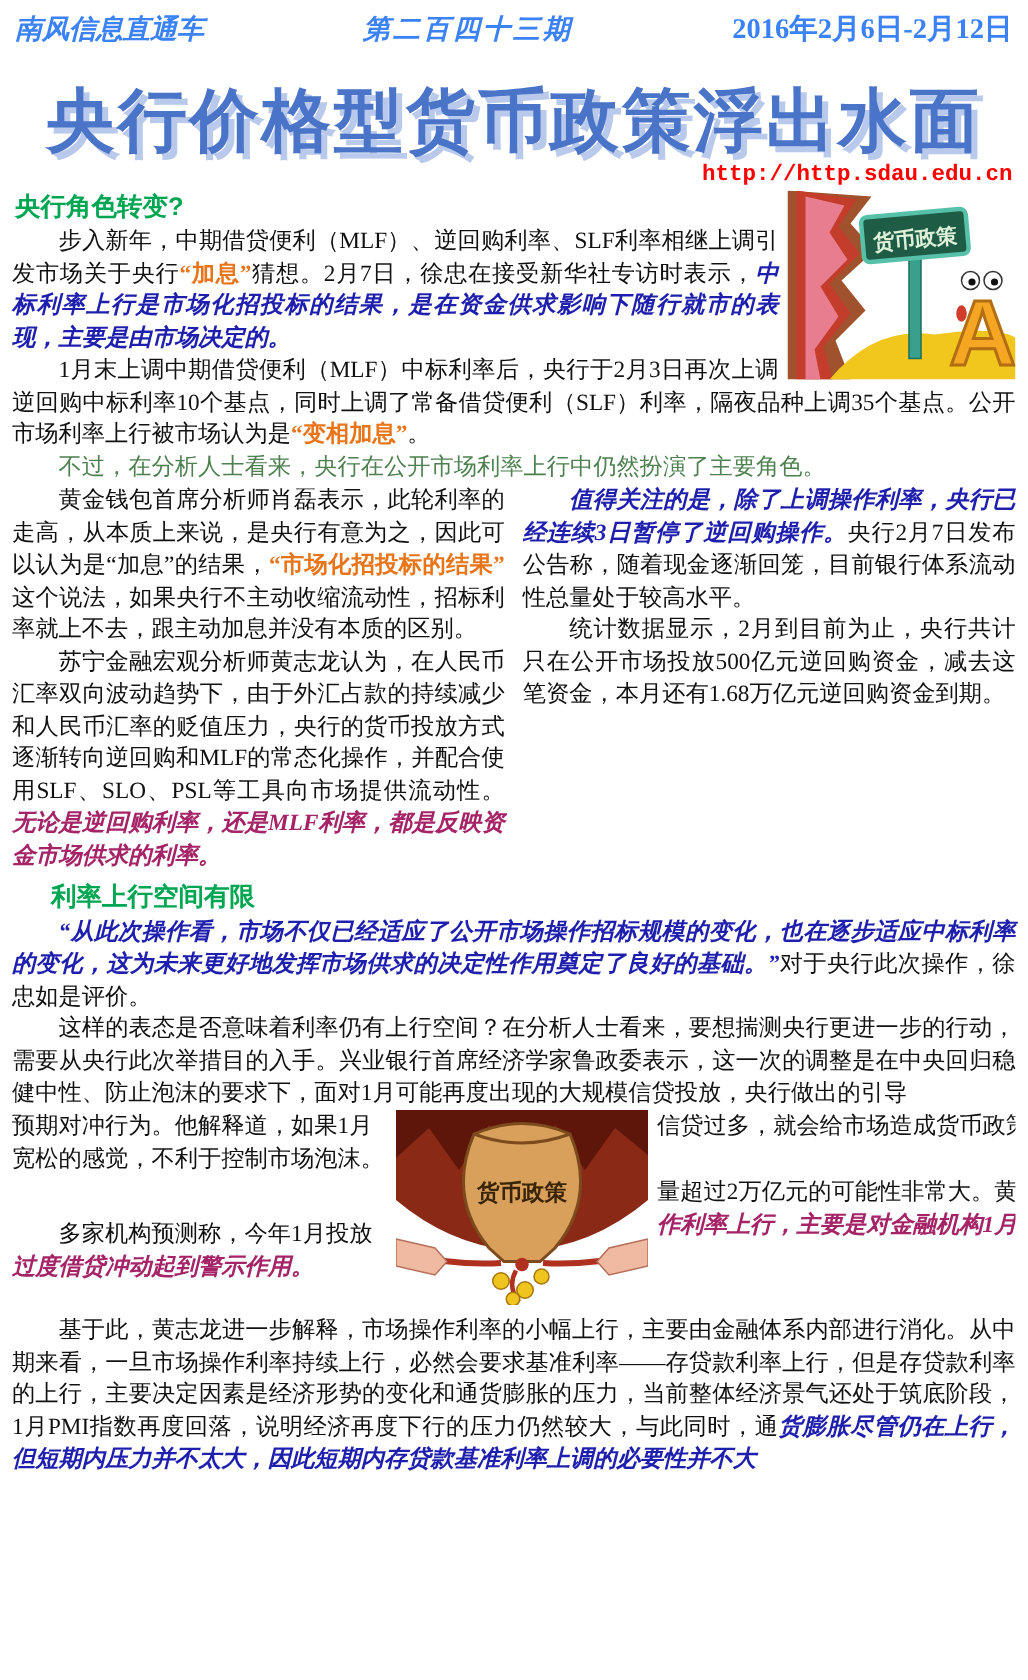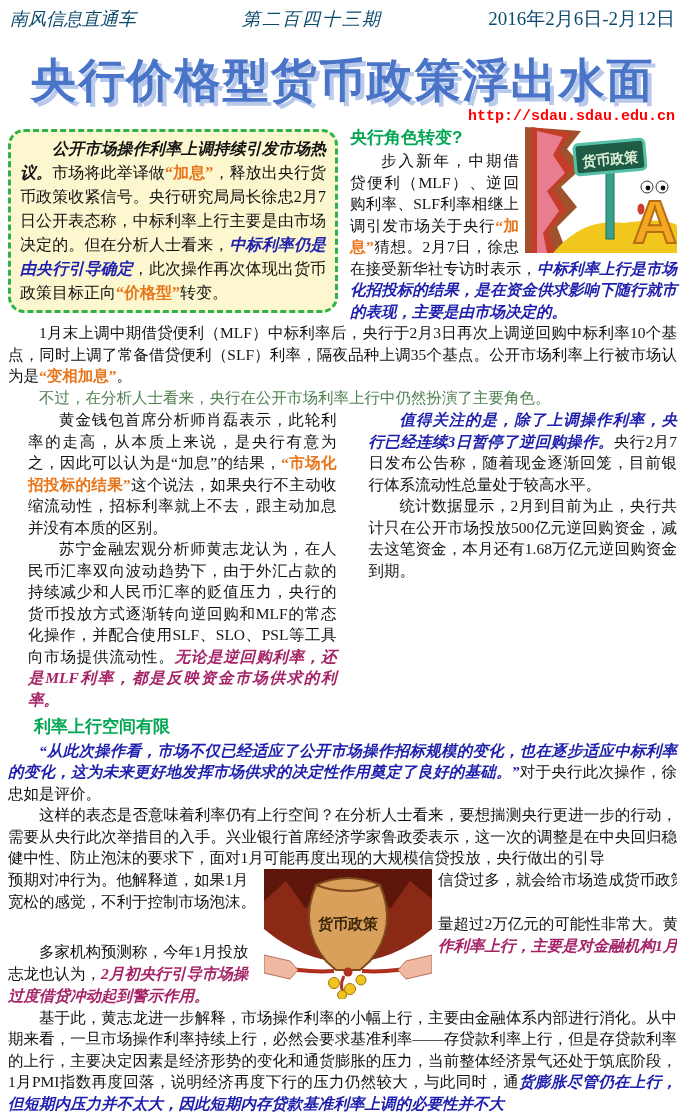--- a/index.html
+++ b/index.html
@@ -1,21 +1,21 @@
 <!DOCTYPE html>
 <html lang="zh"><head>
 <meta charset="utf-8">
 <style>
   html,body{margin:0;padding:0;background:#ffffff;}
   body{width:685px;font-family:"Liberation Serif","DejaVu Serif",serif;color:#111;}
   .page{width:685px;min-height:1120px;box-sizing:border-box;padding:4px 8px 0 8px;overflow:hidden;}
 
   
   .masthead{display:flex;justify-content:space-between;align-items:baseline;
-    color:#0c4a6e;font-weight:normal;font-size:18px;font-style:italic;padding:2px 2px 0 2px;}
+    color:#3b82f6;font-weight:bold;font-size:18px;font-style:italic;padding:2px 2px 0 2px;}
   .masthead .issue{letter-spacing:2px;}
   .masthead .date{font-style:normal;font-size:19px;}
 
   
   .big-title{text-align:center;font-size:46px;font-weight:bold;color:#4a74c8;
     letter-spacing:2px;line-height:1.25;white-space:nowrap;
     text-shadow:4px 4px 0 #b9c9ec;margin-top:20px;}
   .site-url{text-align:right;color:#ff0000;font-weight:bold;font-size:15px;
     font-family:"Liberation Mono","DejaVu Sans Mono",monospace;margin:-2px 2px 2px 0;}
 
@@ -37,21 +37,21 @@
   .intro-box{float:left;width:306px;background:#fcf7cf;border:3px dashed #2db34a;
     border-radius:16px;padding:5px 9px;margin:2px 12px 4px 0;
     font-size:16px;line-height:24px;}
 
   
   .cartoon1{float:right;margin:0 0 4px 6px;}
   .section1-flow{}
 
   
   .cols{display:flex;gap:12px;clear:both;margin-top:1px;}
-  .col{flex:1;min-width:0;margin-left:20px;}
+  .col{flex:1;min-width:0;}
 
   
   .band{display:flex;gap:6px;align-items:flex-start;}
   .band-left{width:250px;flex:none;}
   .band-right{flex:1;min-width:0;}
   .band-center{width:168px;flex:none;}
   .bandline{min-height:22px;line-height:22px;white-space:nowrap;overflow:hidden;}
   .bandline.ind{text-indent:2em;margin-top:28px;}
   .clear{clear:both;}
 </style>
@@ -61,27 +61,24 @@
 <div class="page">
 
   <div class="masthead">
     <span class="brand">南风信息直通车</span>
     <span class="issue">第二百四十三期</span>
     <span class="date">2016年2月6日-2月12日</span>
   </div>
 
   <div class="big-title">央行价格型货币政策浮出水面</div>
 
-  <div class="site-url">http://sdau.sdau.edu.cn</div>
+  <div class="site-url">http://http.sdau.edu.cn</div>
 
   <div class="content">
 
-    <div class="intro-box">
-        <p class="para"><span class="c-k">公开市场操作利率上调持续引发市场热议。</span><span>市场将此举译做</span><span class="c-o">“加息”</span><span>，释放出央行货币政策收紧信号。央行研究局局长徐忠2月7日公开表态称，中标利率上行主要是由市场决定的。但在分析人士看来，</span><span class="c-b">中标利率仍是由央行引导确定</span><span>，此次操作再次体现出货币政策目标正向</span><span class="c-o">“价格型”</span><span>转变。</span></p>
-      </div>
 
     <svg class="cartoon1" width="152" height="126" viewBox="0 0 152 126" xmlns="http://www.w3.org/2000/svg">
       <rect width="152" height="126" fill="#ffffff"></rect>
       <path d="M0,0 L56,4 L42,22 L58,40 L36,60 L52,80 L32,100 L42,126 L0,126 Z" fill="#a0522d"></path>
       <path d="M6,0 L46,6 L34,24 L48,42 L28,62 L42,82 L24,104 L30,126 L6,126 Z" fill="#c43c2a"></path>
       <path d="M12,4 L38,10 L28,28 L40,46 L22,64 L34,84 L18,106 L22,126 L12,126 Z" fill="#e87d90"></path>
       <path d="M28,126 Q58,90 98,96 Q138,90 152,98 L152,126 Z" fill="#f2c71d"></path>
       <rect x="81" y="40" width="8" height="72" fill="#3aa08e" stroke="#1d6e5e"></rect>
       <g transform="rotate(-5 85 31)">
         <rect x="50" y="15" width="70" height="30" rx="4" fill="#1e5c46" stroke="#57c0a8" stroke-width="3"></rect>
@@ -119,21 +116,20 @@
     <div>
         <p class="para"><span class="c-b">“从此次操作看，市场不仅已经适应了公开市场操作招标规模的变化，也在逐步适应中标利率的变化，这为未来更好地发挥市场供求的决定性作用奠定了良好的基础。”</span><span>对于央行此次操作，徐忠如是评价。</span></p>
         <p class="para"><span>这样的表态是否意味着利率仍有上行空间？在分析人士看来，要想揣测央行更进一步的行动，需要从央行此次举措目的入手。兴业银行首席经济学家鲁政委表示，这一次的调整是在中央回归稳健中性、防止泡沫的要求下，面对1月可能再度出现的大规模信贷投放，央行做出的引导</span></p>
       </div>
 
     <div class="band">
       <div class="band-left">
           <div class="bandline"><span>预期对冲行为。他解释道，如果1月</span></div>
           <div class="bandline"><span>宽松的感觉，不利于控制市场泡沫。</span></div>
           <div class="bandline ind"><span>多家机构预测称，今年1月投放</span></div>
-          <div class="bandline"><span>志龙也认为，</span><span class="c-m">2月初央行引导市场操</span></div>
           <div class="bandline"><span class="c-m">过度借贷冲动起到警示作用。</span></div>
         </div>
       <div class="band-center">
         <svg width="168" height="130" viewBox="0 0 168 130" xmlns="http://www.w3.org/2000/svg">
           <rect width="168" height="130" fill="#ffffff"></rect>
           <path d="M0,0 H168 V60 Q130,92 84,94 Q38,92 0,60 Z" fill="#8a2a16"></path>
           <path d="M0,0 H168 V30 L146,12 L126,40 L106,10 L84,46 L62,10 L42,40 L22,12 L0,32 Z" fill="#5f160a"></path>
           <path d="M52,16 Q34,58 62,92 L72,101 L96,101 L106,92 Q134,58 116,16 Q84,2 52,16 Z" fill="#d9a05b" stroke="#7c4a1d" stroke-width="2"></path>
           <path d="M52,16 Q84,28 116,16" stroke="#7c4a1d" fill="none" stroke-width="2"></path>
           <text x="84" y="60" text-anchor="middle" font-size="15" font-weight="bold" fill="#3a2408">货币政策</text>

